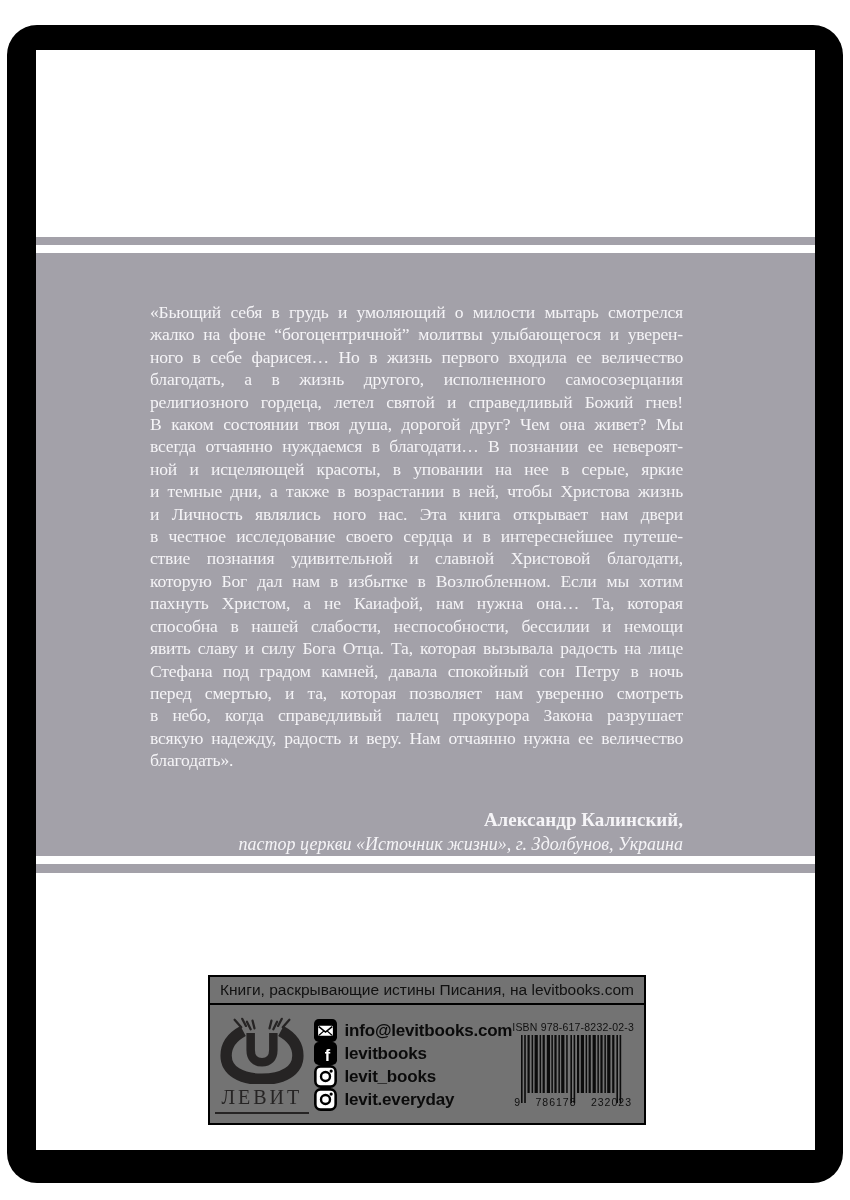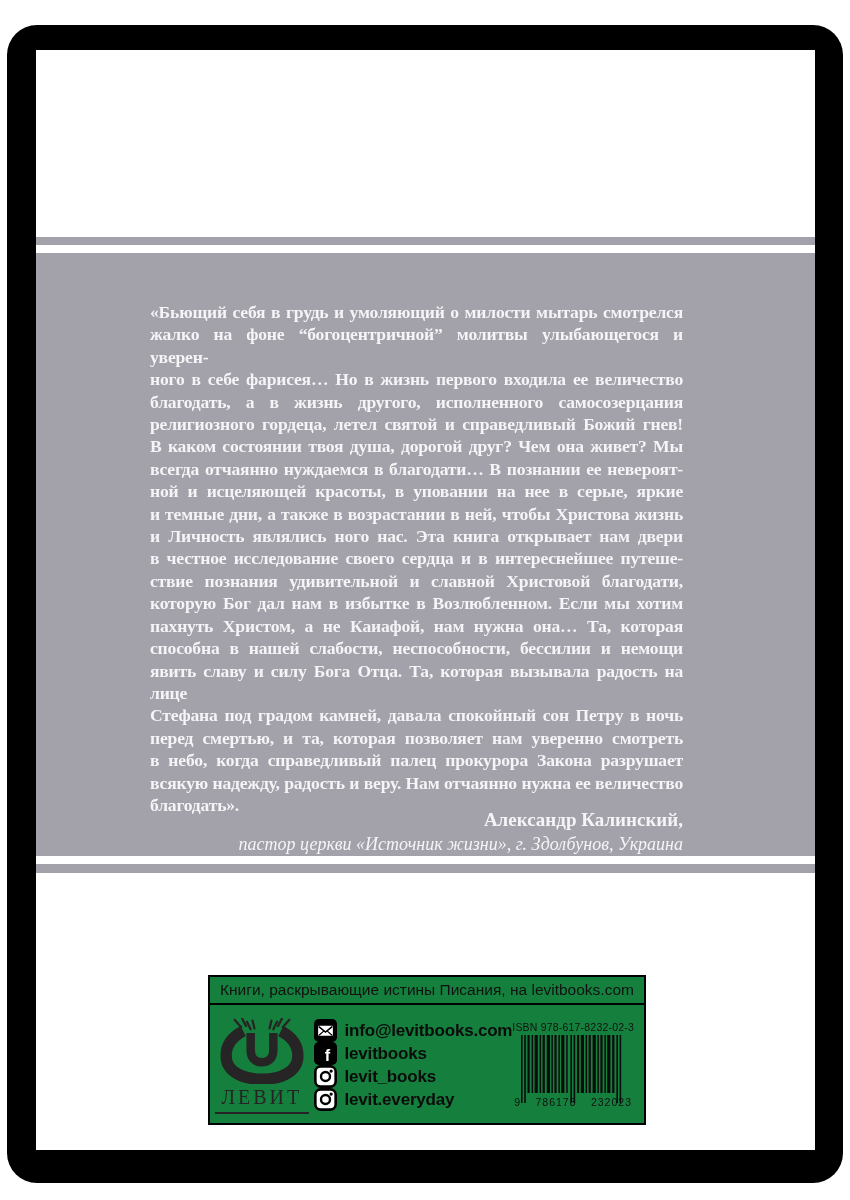--- a/index.html
+++ b/index.html
@@ -21,31 +21,31 @@
   .band{
     position:absolute;left:0;top:203px;width:100%;height:603px;
     background:#a3a1a9;
   }
   .quote{
     position:absolute;left:114px;top:48px;width:533px;
     font-family:"Liberation Serif",serif;
     font-size:17.6px;line-height:22.4px;letter-spacing:-0.2px;
     color:#f5f4f7;
   }
-  .qline{text-align:justify;text-align-last:justify;font-weight:bold;}
+  .qline{text-align:justify;text-align-last:justify;}
   .qline.last{text-align-last:left;}
   .attribution{
     position:absolute;left:114px;top:515px;width:533px;text-align:right;
     font-family:"Liberation Serif",serif;color:#f5f4f7;margin-top:39px;
   }
   .author{font-size:19px;line-height:25px;font-weight:bold;}
   .author-title{font-size:18px;line-height:25px;font-style:italic;}
   .footer-box{
     position:absolute;left:172px;top:925px;width:434px;height:146px;
-    border:2px solid #000;background:#15803d;
+    border:2px solid #000;background:#737373;
   }
   .box-header{
     height:26px;border-bottom:2px solid #000;
     display:flex;align-items:center;justify-content:center;
     font-size:15.5px;color:#111;white-space:pre;
   }
   .box-header .site{font-weight:normal;}
   .box-body{
     display:flex;align-items:center;height:118px;
   }

